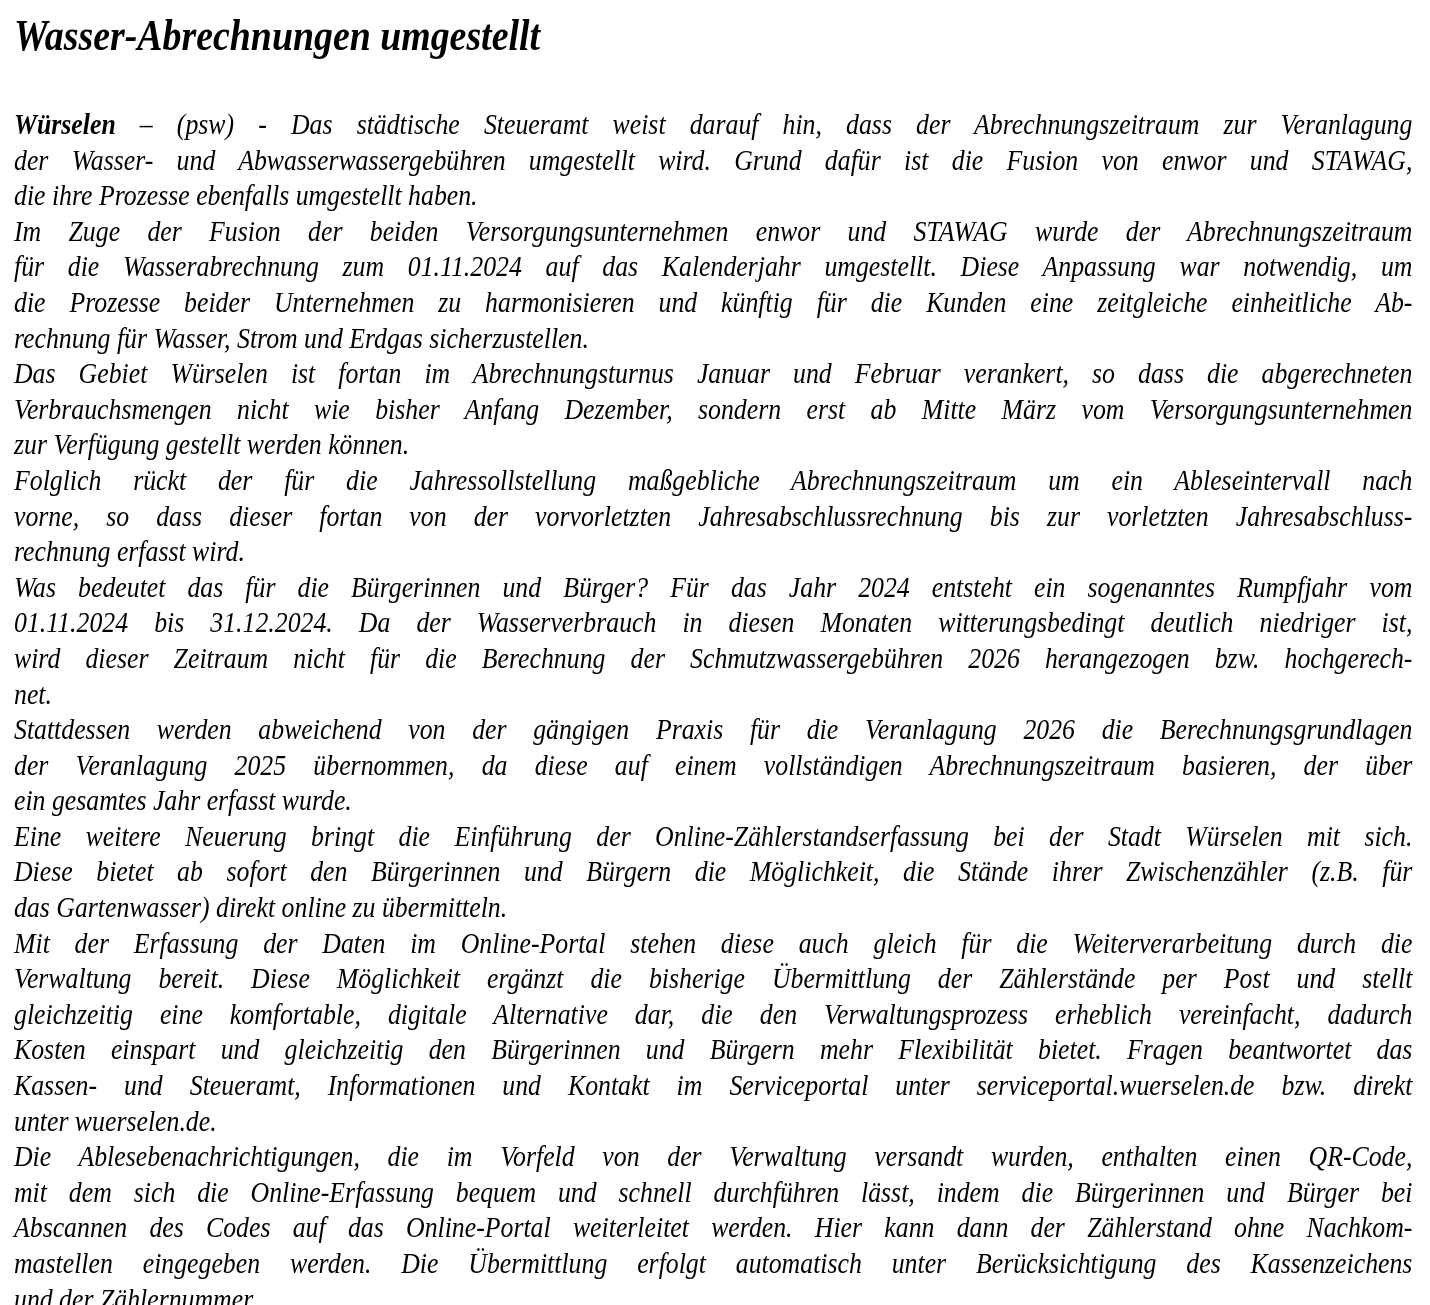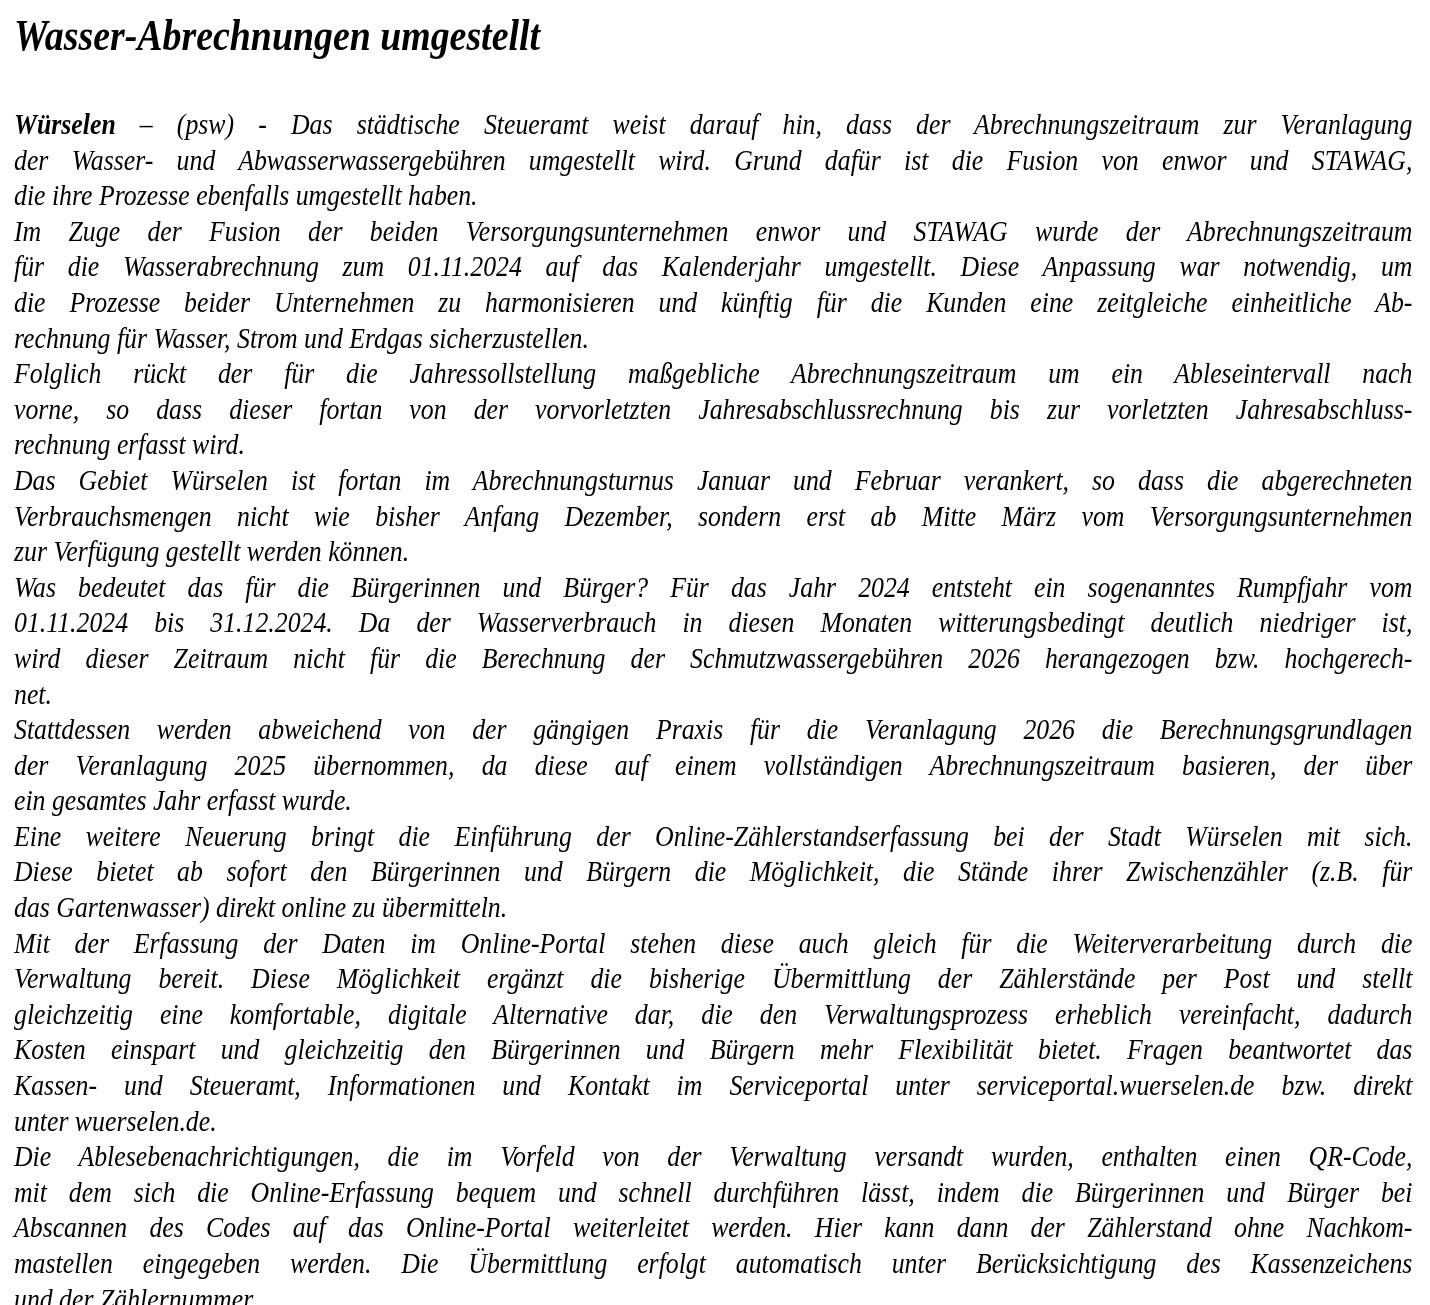--- a/index.html
+++ b/index.html
@@ -78,29 +78,29 @@
     </div>
 
     <div>
       <span class="line">Im Zuge der Fusion der beiden Versorgungsunternehmen enwor und STAWAG wurde der Abrechnungszeitraum</span>
       <span class="line">für die Wasserabrechnung zum 01.11.2024 auf das Kalenderjahr umgestellt. Diese Anpassung war notwendig, um</span>
       <span class="line">die Prozesse beider Unternehmen zu harmonisieren und künftig für die Kunden eine zeitgleiche einheitliche Ab-</span>
       <span class="line last">rechnung für Wasser, Strom und Erdgas sicherzustellen.</span>
     </div>
 
     <div>
+      <span class="line">Das Gebiet Würselen ist fortan im Abrechnungsturnus Januar und Februar verankert, so dass die abgerechneten</span>
+      <span class="line">Verbrauchsmengen nicht wie bisher Anfang Dezember, sondern erst ab Mitte März vom Versorgungsunternehmen</span>
+      <span class="line last">zur Verfügung gestellt werden können.</span>
+    </div>
+
+    <div>
       <span class="line">Folglich rückt der für die Jahressollstellung maßgebliche Abrechnungszeitraum um ein Ableseintervall nach</span>
       <span class="line">vorne, so dass dieser fortan von der vorvorletzten Jahresabschlussrechnung bis zur vorletzten Jahresabschluss-</span>
       <span class="line last">rechnung erfasst wird.</span>
-    </div>
-
-    <div>
-      <span class="line">Das Gebiet Würselen ist fortan im Abrechnungsturnus Januar und Februar verankert, so dass die abgerechneten</span>
-      <span class="line">Verbrauchsmengen nicht wie bisher Anfang Dezember, sondern erst ab Mitte März vom Versorgungsunternehmen</span>
-      <span class="line last">zur Verfügung gestellt werden können.</span>
     </div>
 
     <div>
       <span class="line">Was bedeutet das für die Bürgerinnen und Bürger? Für das Jahr 2024 entsteht ein sogenanntes Rumpfjahr vom</span>
       <span class="line">01.11.2024 bis 31.12.2024. Da der Wasserverbrauch in diesen Monaten witterungsbedingt deutlich niedriger ist,</span>
       <span class="line">wird dieser Zeitraum nicht für die Berechnung der Schmutzwassergebühren 2026 herangezogen bzw. hochgerech-</span>
       <span class="line last">net.</span>
     </div>
 
     <div>

